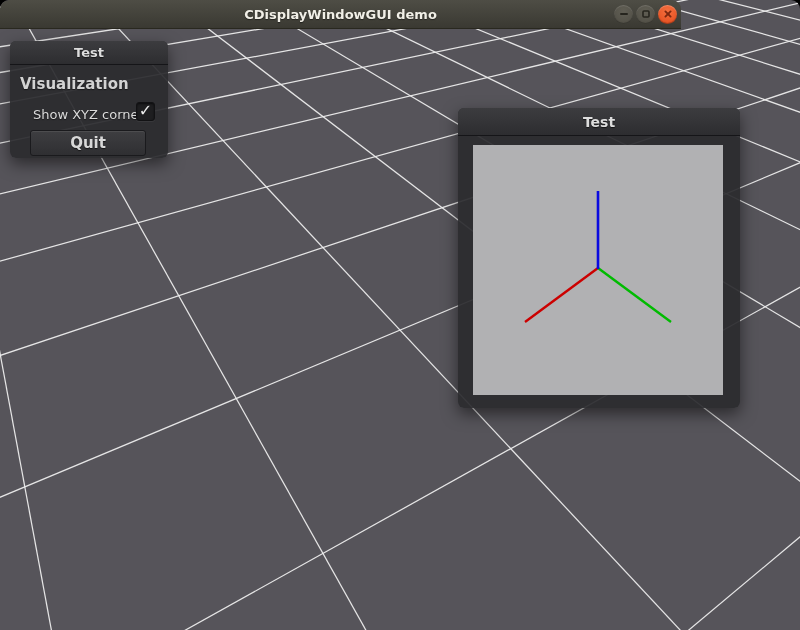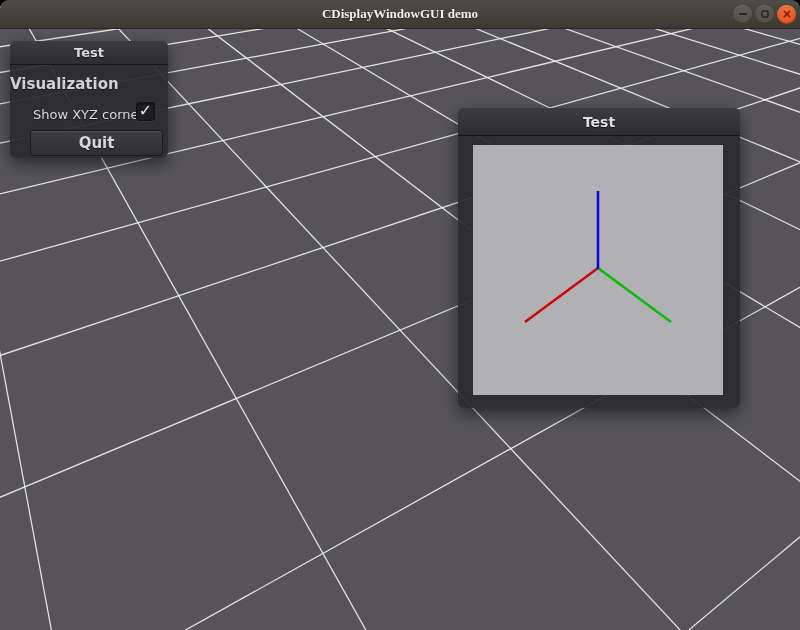--- a/index.html
+++ b/index.html
@@ -5,25 +5,25 @@
   html,body{margin:0;padding:0;background:#000;}
   .window{
     position:relative;width:800px;height:630px;overflow:hidden;
     border-radius:9px 9px 0 0;background:#56545a;
     font-family:"DejaVu Sans","Liberation Sans",sans-serif;
   }
   
   #grid-svg{position:absolute;left:0;top:0;width:800px;height:630px;display:block;}
   
   .titlebar{
-    position:absolute;left:0;top:0;width:800px;height:28px;z-index:10;
+    position:absolute;left:0;top:0;width:681px;height:28px;z-index:10;
     background:linear-gradient(#4e4d45,#3a3932);
     border-bottom:1px solid #29281f;
     border-radius:9px 9px 0 0;
-    display:flex;align-items:center;justify-content:center;font-family:Liberation Serif, serif;
+    display:flex;align-items:center;justify-content:center;
   }
   .title{font-size:13px;font-weight:bold;color:#f1efe7;text-shadow:0 1px 1px rgba(0,0,0,.45);}
   .controls{position:absolute;right:4px;top:0;height:28px;display:flex;align-items:center;gap:3px;}
   .wbtn{width:19px;height:19px;border-radius:50%;display:flex;align-items:center;justify-content:center;cursor:default;}
   .wbtn.minmax{background:radial-gradient(circle at 50% 32%,#605e54,#4f4d44);box-shadow:inset 0 -1px 1px rgba(0,0,0,.35),inset 0 1px 1px rgba(255,255,255,.14);}
   .wbtn.close{background:radial-gradient(circle at 50% 32%,#f4703f,#e2491a);box-shadow:inset 0 -1px 1px rgba(0,0,0,.3),inset 0 1px 1px rgba(255,255,255,.25);}
   
   .ngwin{
     position:absolute;background:rgba(43,43,46,.93);border-radius:6px;
     box-shadow:0 6px 16px rgba(0,0,0,.5);
@@ -31,31 +31,31 @@
   .nghead{
     background:linear-gradient(#3c3c3f,#2d2d30);
     border-bottom:1px solid #151518;border-radius:6px 6px 0 0;
     display:flex;align-items:center;justify-content:center;
     font-weight:bold;color:#dddddd;text-shadow:0 1px 1px rgba(0,0,0,.6);text-align:center;
   }
   
   .panel{left:10px;top:41px;width:158px;height:117px;z-index:4;}
   .panel .nghead{height:23px;font-size:13px;}
   .pbody{position:relative;height:94px;}
-  .group-label{position:absolute;left:0;top:10px;font-size:15px;font-weight:bold;color:#d2d2d2;text-shadow:0 1px 1px rgba(0,0,0,.5);}
+  .group-label{position:absolute;left:10px;top:10px;font-size:15px;font-weight:bold;color:#d2d2d2;text-shadow:0 1px 1px rgba(0,0,0,.5);}
   .chk-label{position:absolute;left:23px;top:42px;font-size:13px;color:#dadada;text-shadow:0 1px 1px rgba(0,0,0,.5);}
   .checkbox{
     position:absolute;left:126px;top:37px;width:17px;height:17px;
     background:#1e1e20;border:1px solid #121214;border-radius:3px;
     box-shadow:inset 0 1px 2px rgba(0,0,0,.6),0 1px 0 rgba(255,255,255,.05);
     display:flex;align-items:center;justify-content:center;
   }
   .check{color:#eeeeee;font-size:16px;font-weight:bold;line-height:1;transform:translateY(-1px);}
   .quit{
-    position:absolute;left:20px;top:65px;width:133px;height:26px;
+    position:absolute;left:20px;top:65px;width:116px;height:26px;
     background:linear-gradient(#3e3e41,#2f2f32);
     border:1px solid #1a1a1d;border-radius:3px;
     box-shadow:inset 0 1px 0 rgba(255,255,255,.08);
     font-family:inherit;font-size:15px;font-weight:bold;color:#d8d8d8;
     text-shadow:0 1px 1px rgba(0,0,0,.6);padding:0;
   }
   
   .subwin{left:458px;top:108px;width:282px;height:300px;z-index:3;}
   .subwin .nghead{height:27px;font-size:14px;}
   .imgbox{position:absolute;left:15px;top:37px;width:250px;height:250px;background:#b1b1b3;}

